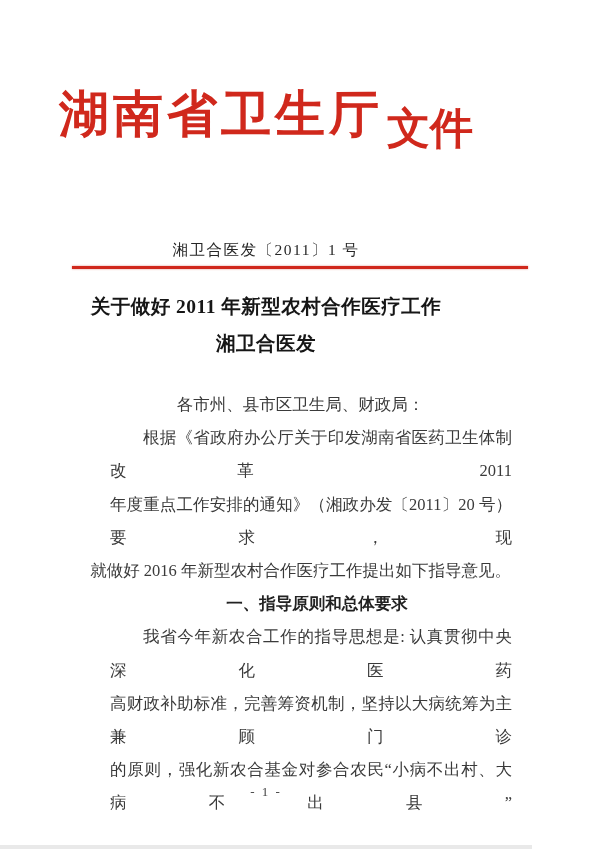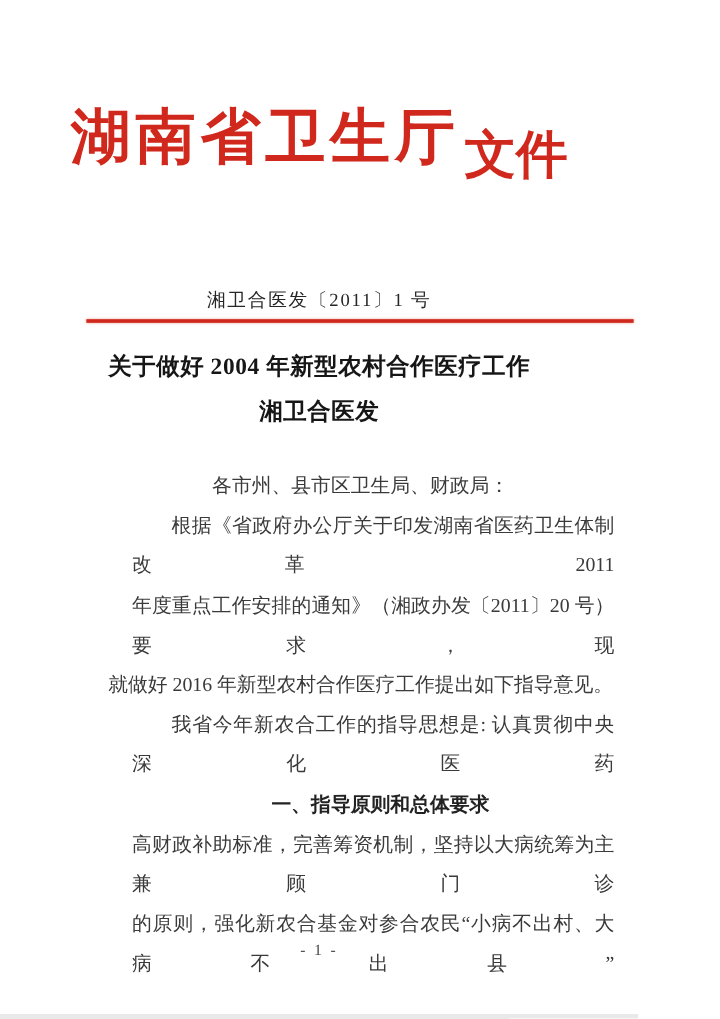--- a/index.html
+++ b/index.html
@@ -70,31 +70,31 @@
       <div class="org">湖南省卫生厅</div>
     </div>
     <div class="docword">文件</div>
   </div>
 
   <div class="docnum">湘卫合医发〔2011〕1 号</div>
 
   <div class="rule"></div>
 
   <div class="title">
-    <div>关于做好 2004 年新型农村合作医疗工作</div>
+    <div>关于做好 2011 年新型农村合作医疗工作</div>
     <div>湘卫合医发</div>
   </div>
 
   <div class="body" id="body-lines">
       <div class="line">各市州、县市区卫生局、财政局：</div>
       <div class="line j ind">根据《省政府办公厅关于印发湖南省医药卫生体制改革 2011</div>
       <div class="line j">年度重点工作安排的通知》（湘政办发〔2011〕20 号）要求，现</div>
       <div class="line">就做好 2016 年新型农村合作医疗工作提出如下指导意见。</div>
+      <div class="line ind b">一、指导原则和总体要求</div>
       <div class="line j ind">我省今年新农合工作的指导思想是: 认真贯彻中央深化医药</div>
-      <div class="line ind b">一、指导原则和总体要求</div>
       <div class="line j">高财政补助标准，完善筹资机制，坚持以大病统筹为主兼顾门诊</div>
       <div class="line j">的原则，强化新农合基金对参合农民“小病不出村、大病不出县”</div>
     </div>
 
   <div class="pagenum">- 1 -</div>
 
   <div class="scan-edge"></div>
 
 </div>
 

